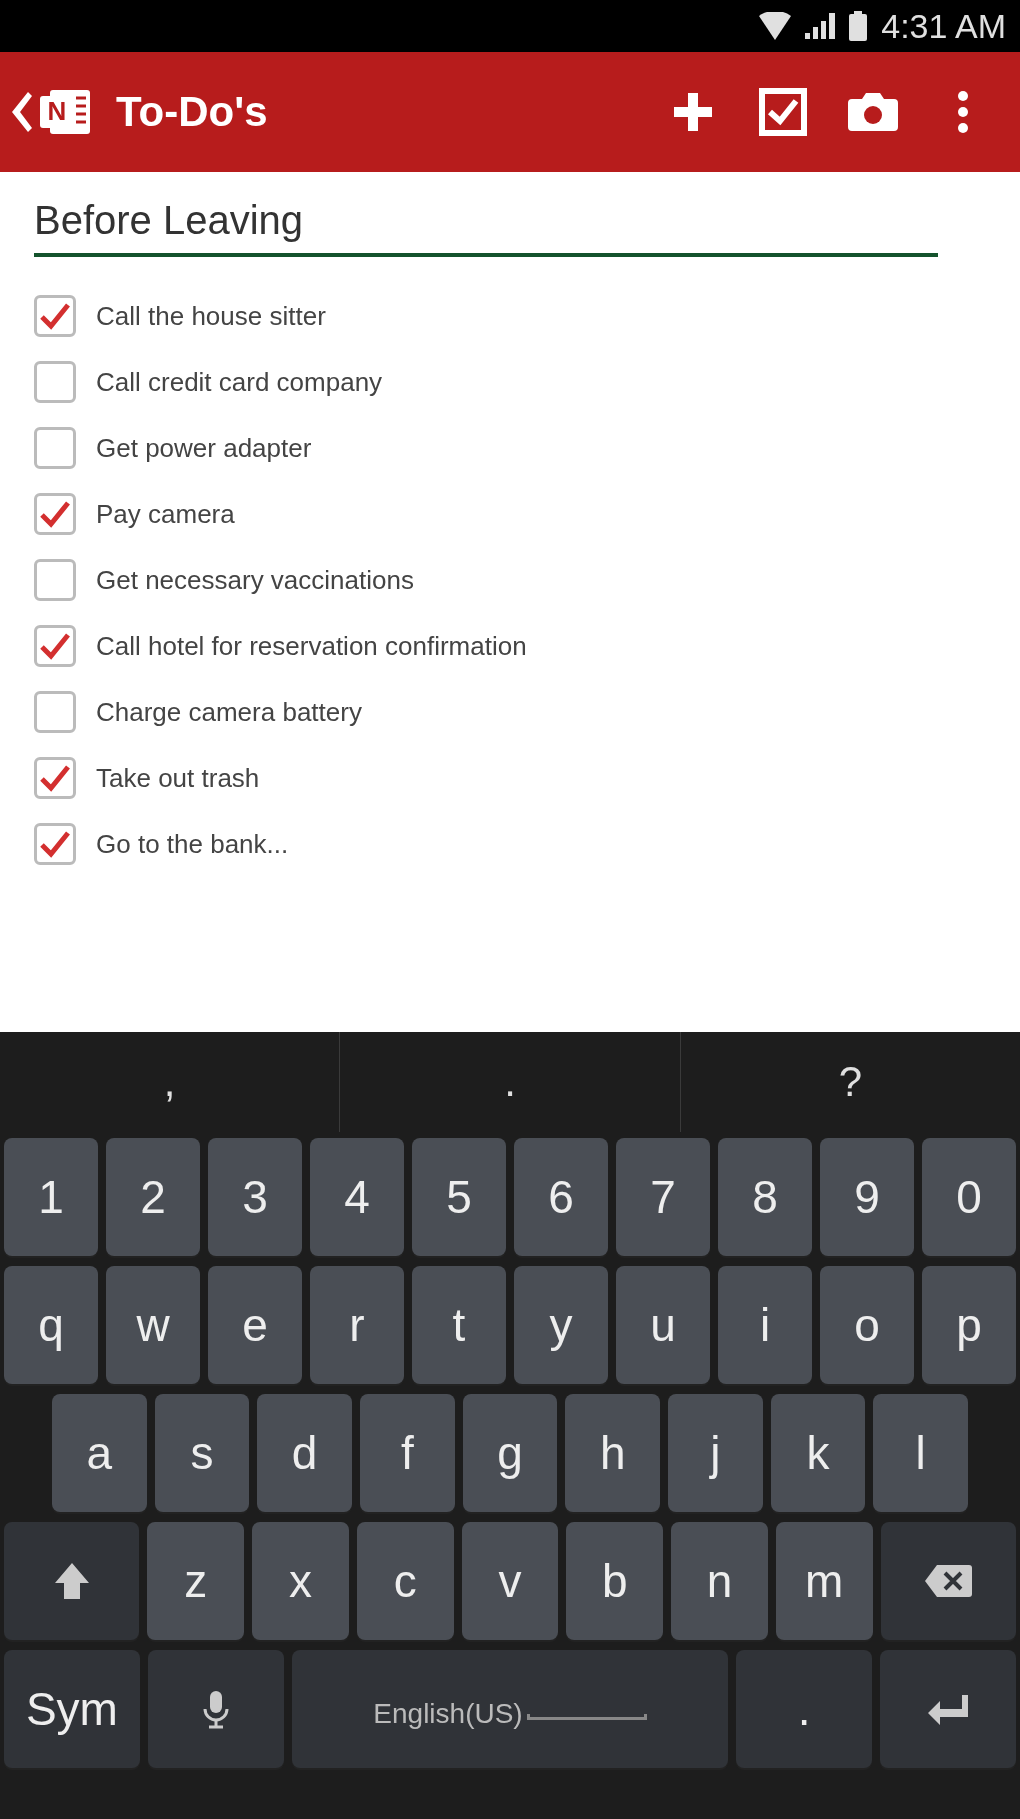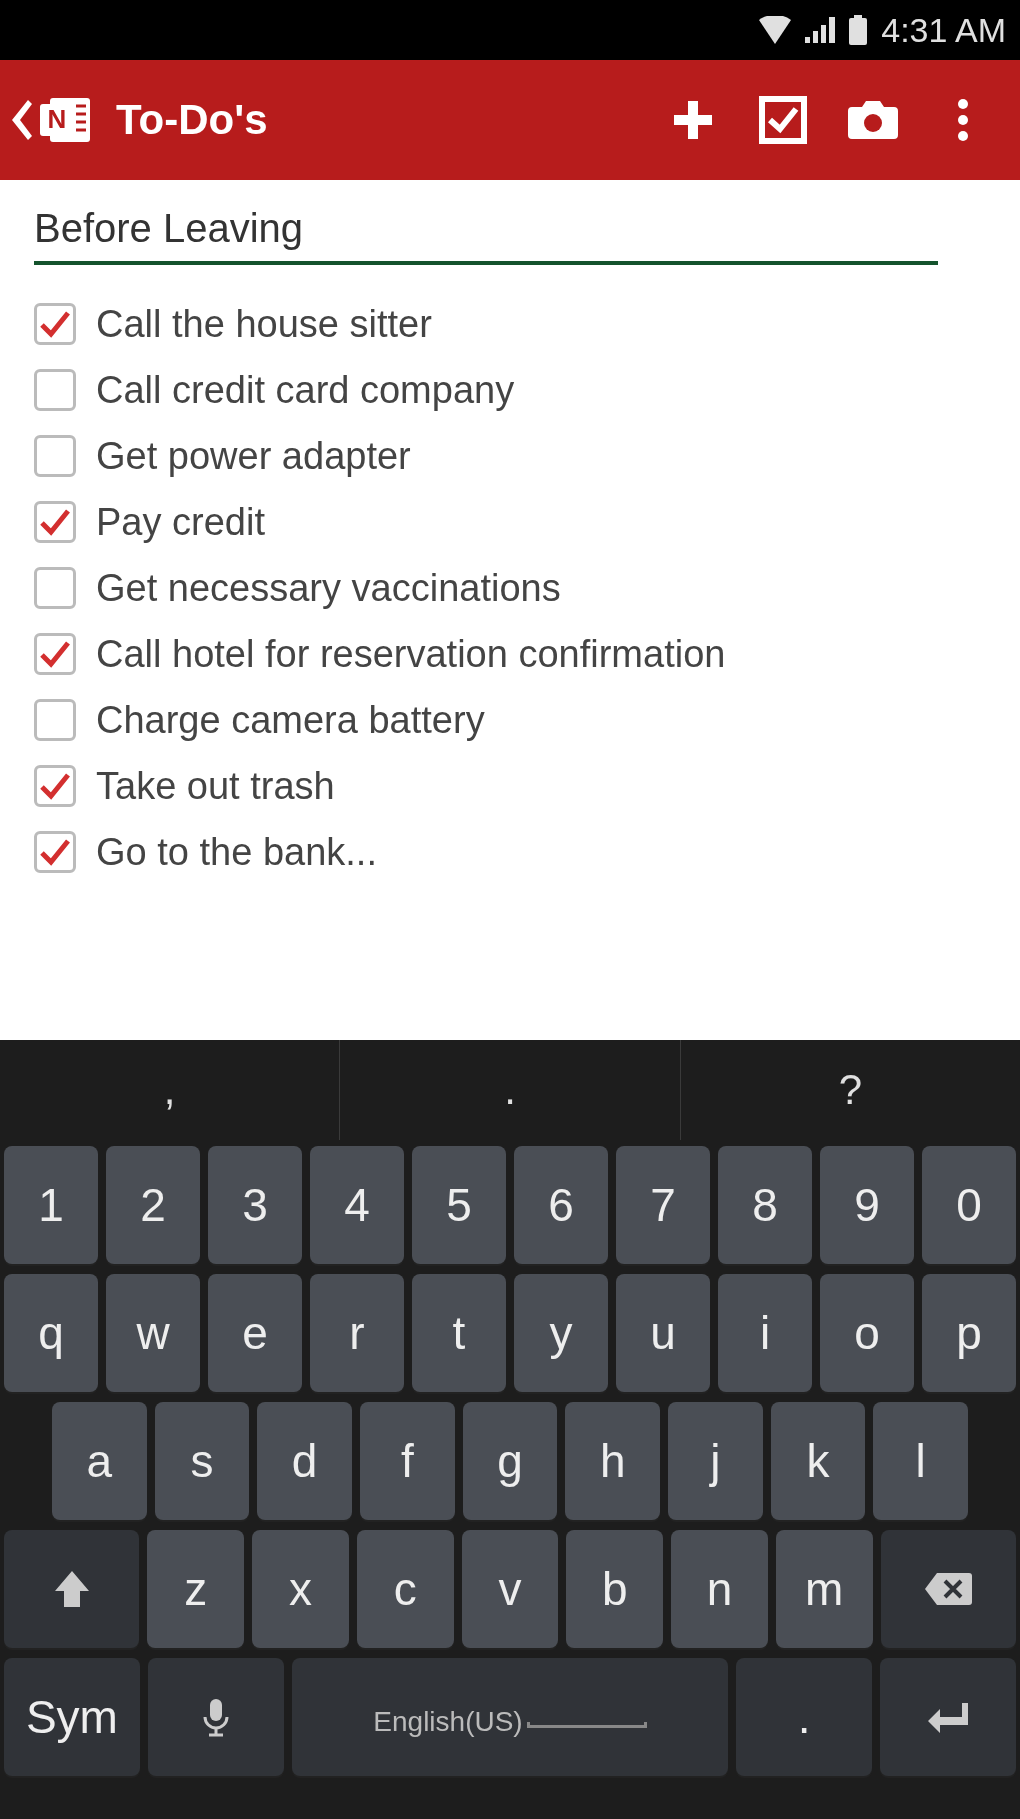--- a/index.html
+++ b/index.html
@@ -1,38 +1,38 @@
 <!DOCTYPE html>
 <html><head>
 <meta charset="utf-8">
 <style>
 * { margin:0; padding:0; box-sizing:border-box; font-family: Arial, Helvetica, sans-serif; }
 html,body { width:1020px; height:1819px; background:#000; overflow:hidden; }
 
 
-.status-bar { height:60px; background:#000; color:#e0e0e0; display:flex; align-items:center; justify-content:flex-end; padding:0 14px; font-size:34px; gap:14px; }
+.status-bar { height:52px; background:#000; color:#e0e0e0; display:flex; align-items:center; justify-content:flex-end; padding:0 14px; font-size:34px; gap:14px; }
 .status-bar .ico { display:inline-flex; align-items:center; }
 
 
 .action-bar { height:120px; background:#b71c1c; color:#fff; display:flex; align-items:center; padding:0 12px; }
 .ab-left { display:flex; align-items:center; gap:10px; flex:1; }
 .ab-back { display:flex; align-items:center; gap:6px; }
 .ab-title { font-size:42px; font-weight:bold; margin-left:12px; }
 .ab-btn { width:90px; display:flex; align-items:center; justify-content:center; }
 .ab-btn svg { display:block; }
 
 
 .note { background:#fff; padding:26px 34px 50px 34px; height:860px; }
 .note-title { font-size:40px; color:#333; border:none; outline:none; width:95%; border-bottom:4px solid #14532d; padding-bottom:10px; margin-bottom:30px; background:transparent; }
 .todo-list { display:flex; flex-direction:column; gap:8px; }
 .todo-item { display:flex; align-items:center; gap:20px; min-height:58px; }
 .todo-check { width:42px; height:42px; border:3px solid #bbb; border-radius:6px; display:flex; align-items:center; justify-content:center; flex-shrink:0; }
 .todo-check.checked svg { display:block; }
 .todo-check svg { display:none; }
-.todo-label { font-size:38px; color:#444; }
+.todo-label { font-size:26px; color:#444; }
 
 
 .kbd-wrap { background:#1d1d1d; height:787px; display:flex; flex-direction:column; }
 .suggest-row { height:100px; display:flex; }
 .sug-cell { flex:1; border-right:1px solid #3a3a3a; display:flex; align-items:center; justify-content:center; color:#e0e0e0; font-size:42px; }
 .sug-cell:last-child { border-right:none; }
 .kbd-rows { flex:1; display:flex; flex-direction:column; padding:6px 4px 10px 4px; gap:10px; }
 .krow { display:flex; gap:8px; justify-content:center; }
 .key { background:#4a4e55; color:#eee; border-radius:8px; display:flex; align-items:center; justify-content:center; font-size:46px; height:118px; box-shadow:0 2px 0 #222; flex:1; }
 .key.dark { background:#303338; }
@@ -131,21 +131,21 @@
       <div class="todo-item">
         <div class="todo-check"></div>
         <span class="todo-label">Get power adapter</span>
       </div>
       <div class="todo-item">
         <div class="todo-check checked">
           <svg width="34" height="34" viewBox="0 0 34 34">
             <path d="M4 18 L13 27 L30 6" fill="none" stroke="#d32f2f" stroke-width="5"></path>
           </svg>
         </div>
-        <span class="todo-label">Pay credit</span>
+        <span class="todo-label">Pay camera</span>
       </div>
       <div class="todo-item">
         <div class="todo-check"></div>
         <span class="todo-label">Get necessary vaccinations</span>
       </div>
       <div class="todo-item">
         <div class="todo-check checked">
           <svg width="34" height="34" viewBox="0 0 34 34">
             <path d="M4 18 L13 27 L30 6" fill="none" stroke="#d32f2f" stroke-width="5"></path>
           </svg>

